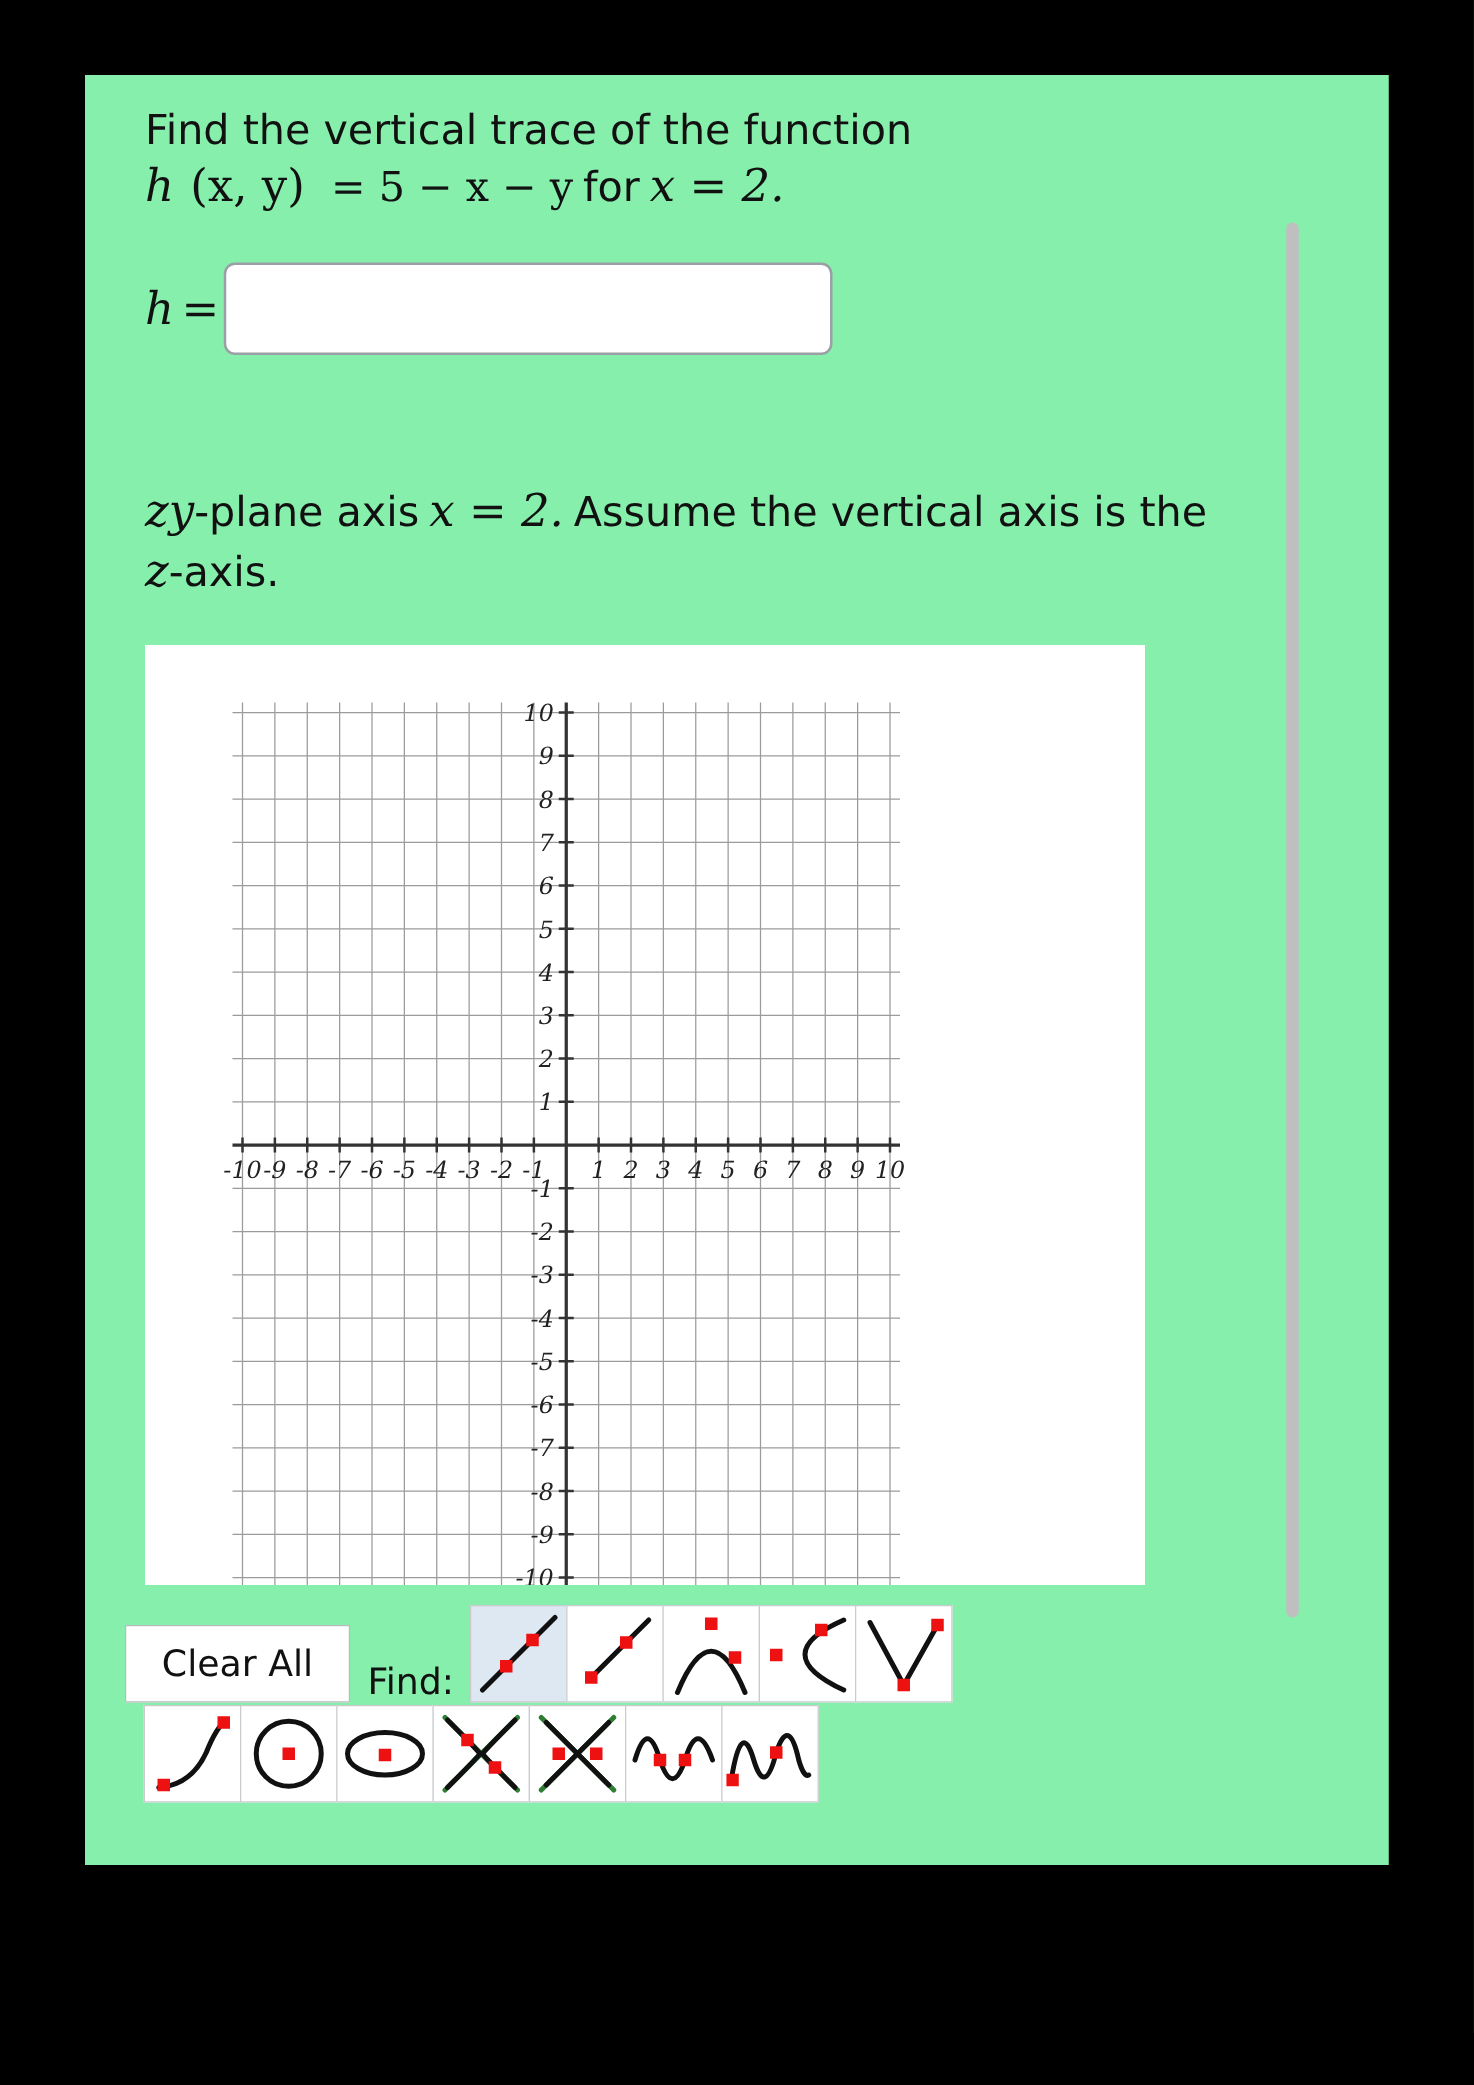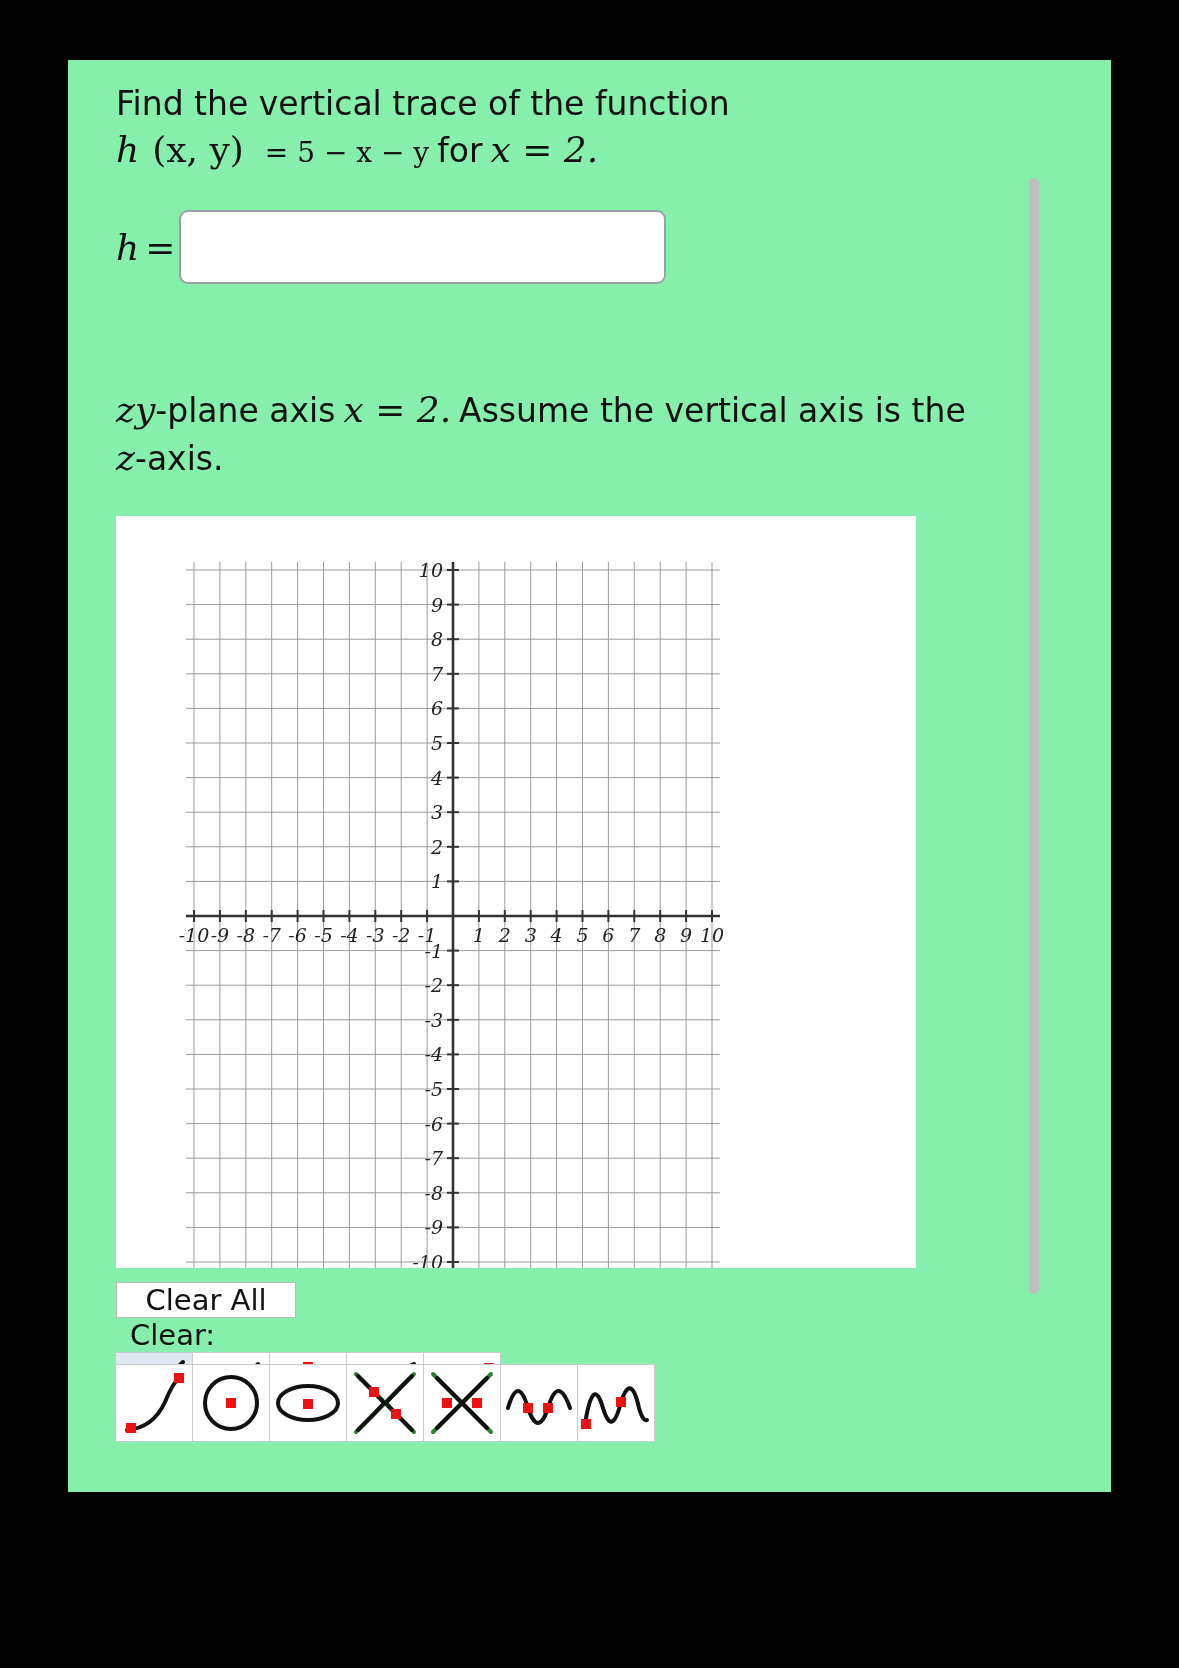--- a/index.html
+++ b/index.html
@@ -32,21 +32,21 @@
     width:487px;height:74px;
     border:2px solid #9aa0a6;border-radius:9px;
     background:#fff;box-sizing:border-box;
     font-size:26px;padding:0 12px;outline:none;
     font-family:"DejaVu Sans",sans-serif;
   }
   
   #graphwrap{position:absolute;left:48px;top:456px;width:800px;height:752px;}
   #graph{display:block;}
   
-  #toolrow1{position:absolute;left:48px;top:1222px;display:flex;align-items:flex-start;height:80px;flex-direction:column;}
+  #toolrow1{position:absolute;left:32px;top:1222px;display:flex;align-items:flex-end;height:80px;}
   #clearall{
     height:62px;min-width:180px;
     border:1px solid #b9bcbe;background:#fff;
     font-size:29px;color:#111;box-sizing:border-box;
     display:flex;align-items:center;justify-content:center;
     padding:0 16px;cursor:pointer;
     font-family:"DejaVu Sans",sans-serif;
   }
   #drawlabel{font-size:29px;color:#111;margin-left:14px;margin-right:14px;}
   .tools{display:flex;}
@@ -61,21 +61,21 @@
   #toolrow2{position:absolute;left:48px;top:1304px;display:flex;}
   svg.ticon{display:block;}
 </style>
 </head>
 <body>
 
 <div id="page">
 
   <div class="qtext" id="q1">
     <span>Find the vertical trace of the function</span><br>
-    <span class="mi" style="font-size:36px;">h</span><span class="mn" style="font-size:36px;">(x, y)</span><span class="mn" style="font-size:28px;padding-left:8px;">= 5 − x − y</span><span style="font-size:33px;padding:0 8px;text-align:center;">for</span><span class="mi" style="font-size:36px;">x = 2.</span>
+    <span class="mi" style="font-size:36px;">h</span><span class="mn" style="font-size:36px;">(x, y)</span><span class="mn" style="font-size:33px;padding-left:8px;">= 5 − x − y</span><span style="font-size:33px;padding:0 8px;text-align:center;">for</span><span class="mi" style="font-size:36px;">x = 2.</span>
   </div>
 
   <div id="ansrow">
     <span id="hlabel">h</span>
     <span id="heq">=</span>
     <input id="ansbox" type="text" placeholder="" style="">
   </div>
 
   <div class="qtext" id="q2">
     <br>
@@ -214,21 +214,21 @@
           <text x="327" y="649.2" text-anchor="end" font-size="19" font-family="&quot;DejaVu Serif&quot;, serif" font-style="italic" fill="#222">-7</text>
           <text x="327" y="683.8" text-anchor="end" font-size="19" font-family="&quot;DejaVu Serif&quot;, serif" font-style="italic" fill="#222">-8</text>
           <text x="327" y="718.4000000000001" text-anchor="end" font-size="19" font-family="&quot;DejaVu Serif&quot;, serif" font-style="italic" fill="#222">-9</text>
           <text x="327" y="753" text-anchor="end" font-size="19" font-family="&quot;DejaVu Serif&quot;, serif" font-style="italic" fill="#222">-10</text>
         </g>
     </svg>
   </div>
 
   <div id="toolrow1">
     <div id="clearall">Clear All</div>
-    <div id="drawlabel">Clear:</div>
+    <div id="drawlabel">Find:</div>
     <div class="tools" id="tools1">
         <div class="tool sel">
           <svg class="ticon" width="70" height="70" viewBox="0 0 70 70">
             <path d="M6 64 L64 6" fill="none" stroke="#111111" stroke-width="4" stroke-linecap="round"></path>
             <rect x="20" y="40" width="10" height="10" fill="#ee1111"></rect>
             <rect x="41" y="19" width="10" height="10" fill="#ee1111"></rect>
           </svg>
         </div>
         <div class="tool">
           <svg class="ticon" width="70" height="70" viewBox="0 0 70 70">

